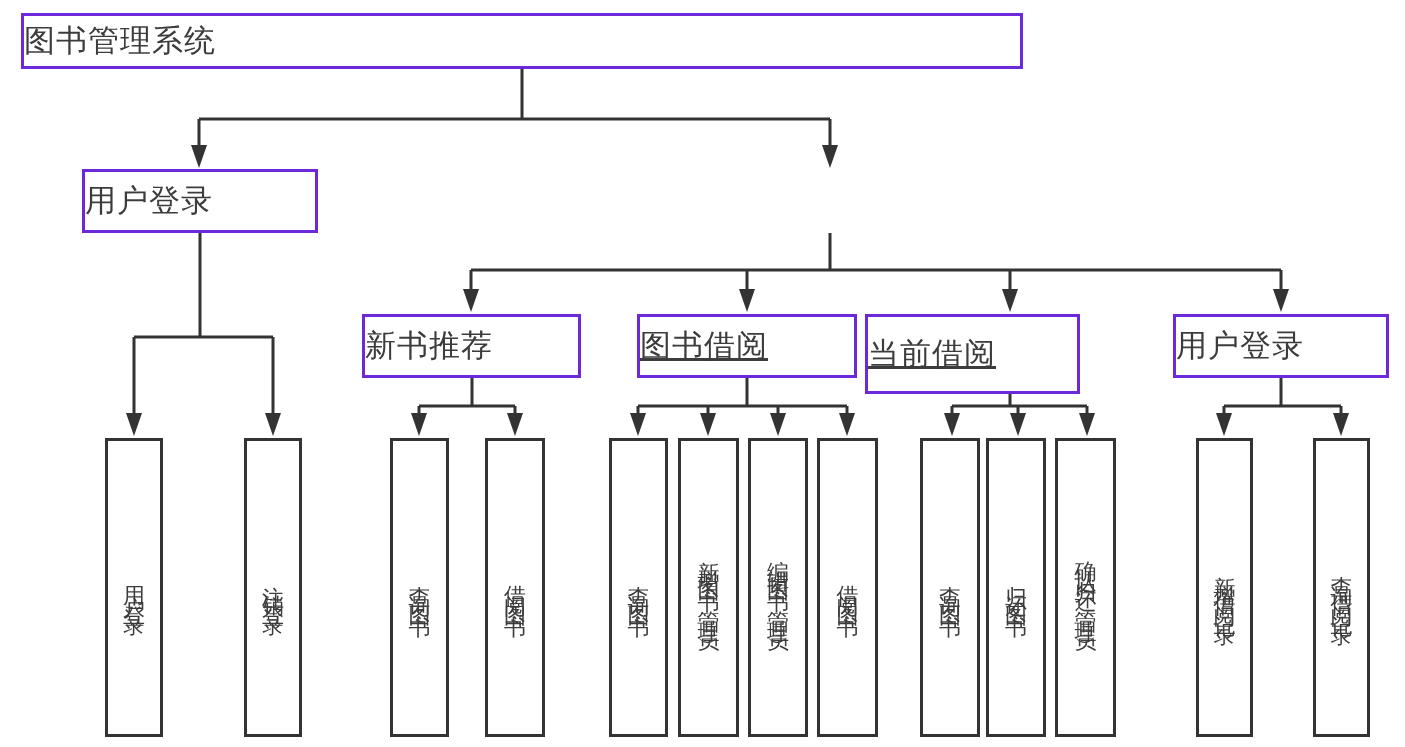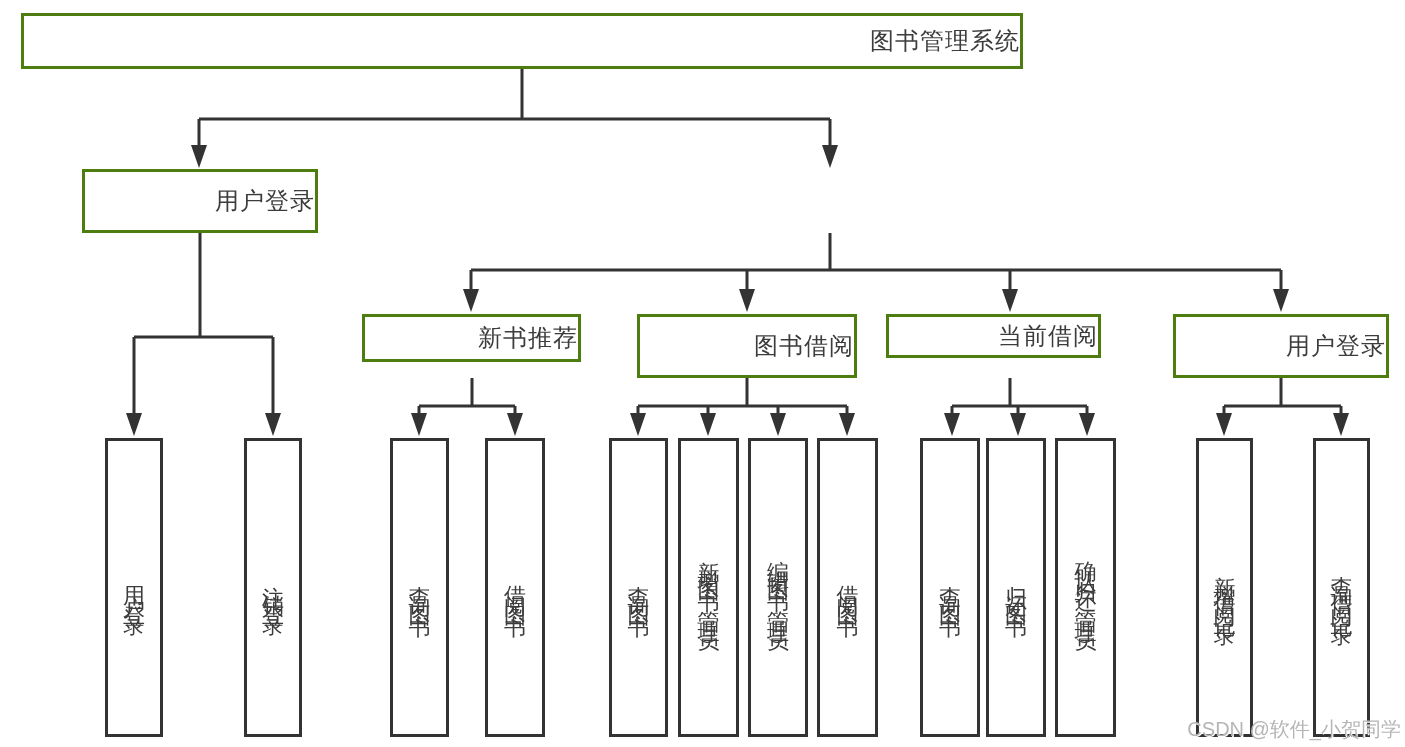--- a/index.html
+++ b/index.html
@@ -13,27 +13,27 @@
   }
   .connectors {
     position: absolute;
     left: 0; top: 0;
     width: 1405px; height: 747px;
   }
   .connectors path { stroke: #333333; stroke-width: 3; fill: none; }
   .connectors polygon { fill: #333333; stroke: none; }
   .node {
     position: absolute;
-    border: 3px solid #4d7c0f;
+    border: 3px solid #6d28d9;
     background: #ffffff;
     display: flex;
     align-items: center;
-    justify-content: flex-end;
+    justify-content: flex-start;
     color: #3c3c3c;
-    font-size: 24px;
+    font-size: 31px;
     letter-spacing: 1px;
     white-space: nowrap;
   }
   .leaf {
     position: absolute;
     top: 438px;
     height: 299px;
     border: 3px solid #333333;
     background: #ffffff;
     display: flex;
@@ -116,27 +116,27 @@
   </svg>
 
   <div class="node" style="left:21px; top:13px; width:1002px; height:56px;">
     <span>图书管理系统</span>
   </div>
 
   <div class="node" style="left:82px; top:169px; width:236px; height:64px;">
     <span>用户登录</span>
   </div>
 
-  <div class="node" style="left:362px; top:314px; width:219px; height:48px;">
+  <div class="node" style="left:362px; top:314px; width:219px; height:64px;">
     <span>新书推荐</span>
   </div>
-  <div class="node" style="left:637px; top:314px; width:220px; height:64px;">
+  <div class="node" style="left:637px; top:314px; width:220px; height:64px;text-decoration:underline;">
     <span>图书借阅</span>
   </div>
-  <div class="node" style="left:886px; top:314px; width:215px; height:44px;">
+  <div class="node" style="left:865px; top:314px; width:215px; height:80px;text-decoration:underline;">
     <span>当前借阅</span>
   </div>
   <div class="node" style="left:1173px; top:314px; width:216px; height:64px;">
     <span>用户登录</span>
   </div>
 
   <div class="leaf" style="left:105px; width:58px;">
     <span class="vtext">用户登录</span>
   </div>
   <div class="leaf" style="left:244px; width:58px;">
@@ -173,15 +173,14 @@
     <span class="vtext">确认归还（管理员）</span>
   </div>
 
   <div class="leaf" style="left:1196px; width:57px;">
     <span class="vtext">新增借阅记录</span>
   </div>
   <div class="leaf" style="left:1313px; width:57px;">
     <span class="vtext">查询借阅记录</span>
   </div>
 
-  <div class="watermark">CSDN @软件_小贺同学</div>
 
 </div>
 
 </body></html>

